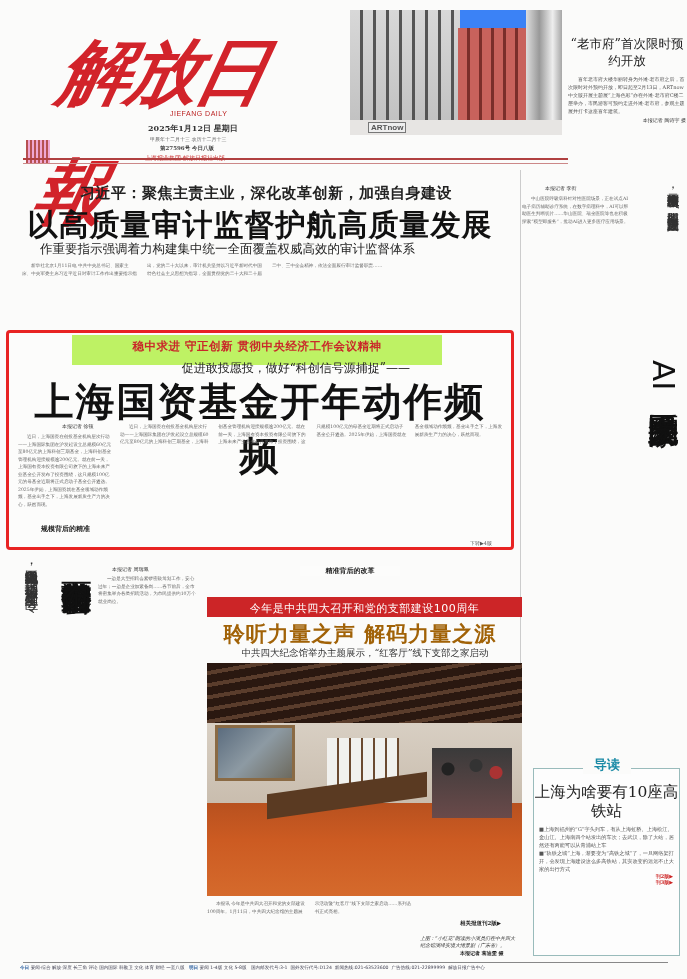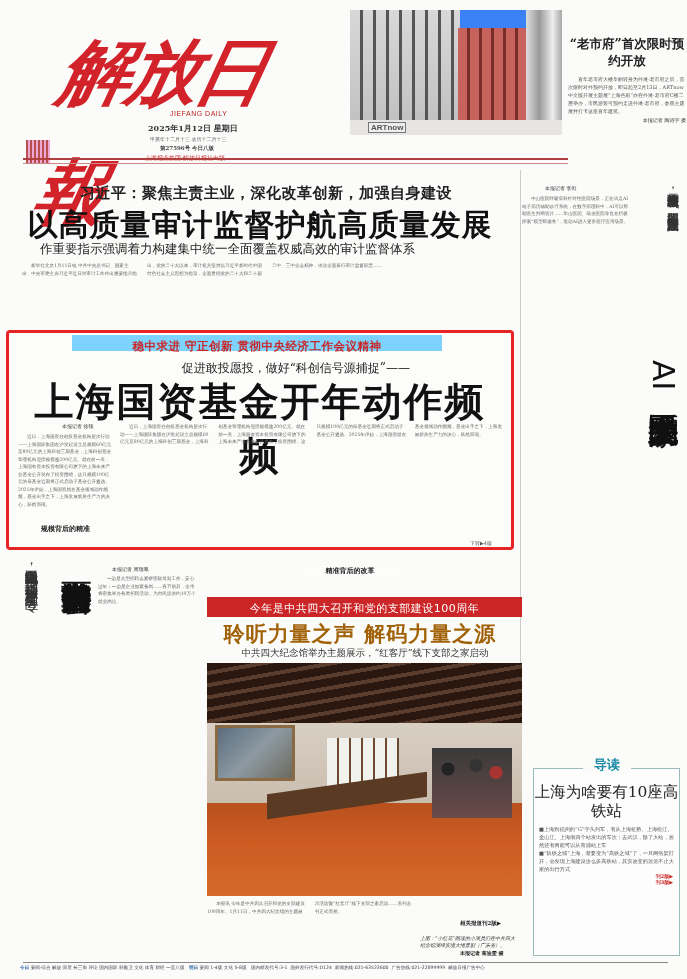--- a/index.html
+++ b/index.html
@@ -14,29 +14,29 @@
 .pub{left:145px;top:154px;font-size:6px;color:#c33}
 .qr{left:26px;top:140px;width:24px;height:24px;background:repeating-linear-gradient(90deg,#a33 0 2px,#e9c 2px 4px),#c66;opacity:.85}
 .rule1{left:23px;top:158px;width:545px;height:2px;background:#b04040}
 .rule2{left:23px;top:163px;width:545px;height:1px;background:#c88}
 .photo-top{left:350px;top:10px;width:212px;height:125px;overflow:hidden;background:#3b82f6}
 .bld-gray{position:absolute;left:0;top:0;width:110px;height:120px;background:linear-gradient(#cfcfcf,#bdbdbd);background-image:repeating-linear-gradient(90deg,transparent 0 10px,#555 10px 13px),linear-gradient(#d8d8d8,#c0c0c0)}
 .bld-red{position:absolute;left:108px;top:18px;width:78px;height:100px;background:#c8625c;background-image:repeating-linear-gradient(90deg,transparent 0 9px,#7a2e2a 9px 12px)}
 .bld-pillar{position:absolute;left:176px;top:0;width:40px;height:132px;background:linear-gradient(90deg,#ddd,#999,#eee,#888)}
 .plaza{position:absolute;left:0;top:110px;width:212px;height:22px;background:#e7e5e3}
 .sidenews{left:568px;top:35px;width:118px}
-.sidenews h3{font-size:12.5px;line-height:17px;text-align:center;font-weight:bold;color:#222}
+.sidenews h3{font-size:12.5px;line-height:17px;text-align:center;font-weight:normal;color:#222}
 .sidenews p{font-size:5px;line-height:8px;color:#555;margin-top:6px;text-indent:10px}
 .sn-author{font-size:5px;color:#333;text-align:right;margin-top:2px}
 .kicker1{left:80px;top:184px;width:420px;text-align:left;font-size:15px;font-weight:bold;color:#222;letter-spacing:.5px}
 .head1{left:20px;top:205px;width:480px;text-align:center;font-family:"DejaVu Sans",sans-serif;font-weight:bold;font-size:30px;letter-spacing:1px;color:#111}
 .sub1{left:40px;top:241px;width:440px;text-align:left;font-size:12.5px;color:#222}
 .body-cols{font-size:4.6px;line-height:7.5px;color:#666;overflow:hidden}
 .redbox{left:6px;top:330px;width:508px;height:220px;border:3px solid #e82323;border-radius:4px;background:#fcfcfb}
-.ribbon{left:72px;top:335px;width:370px;height:16px;background:#7dd3fc;text-align:center}
+.ribbon{left:72px;top:335px;width:370px;height:30px;background:#bef264;text-align:center}
 .ribbon span{font-size:11.5px;font-weight:bold;color:#c9282a;letter-spacing:.5px;line-height:14px}
 .kicker2{left:110px;top:360px;width:300px;text-align:right;font-size:12px;color:#222}
 .head2{left:20px;top:375px;width:480px;text-align:center;font-family:"DejaVu Sans",sans-serif;font-weight:bold;font-size:39px;letter-spacing:2px;color:#111}
 .byline{font-size:5px;color:#333}
 .subhead{font-size:7px;font-weight:bold;color:#222;text-align:center}
 .ai-head{left:630px;top:165px;width:50px;font-family:"DejaVu Sans",sans-serif;font-size:31px;line-height:33px;color:#111;text-align:center;writing-mode:vertical-rl;height:420px}
 .ai-kick{left:660px;top:185px;width:20px;font-size:12px;line-height:14px;color:#333;writing-mode:vertical-rl;height:380px}
 .right-col{left:522px;top:240px;width:108px;height:480px}
 .vsub{left:8px;top:560px;width:32px;font-size:13.5px;line-height:16px;color:#333;writing-mode:vertical-rl;height:400px}
 .vhead{left:42px;top:558px;width:52px;font-family:"DejaVu Sans",sans-serif;font-size:31px;line-height:34px;color:#111;writing-mode:vertical-rl;height:400px}

